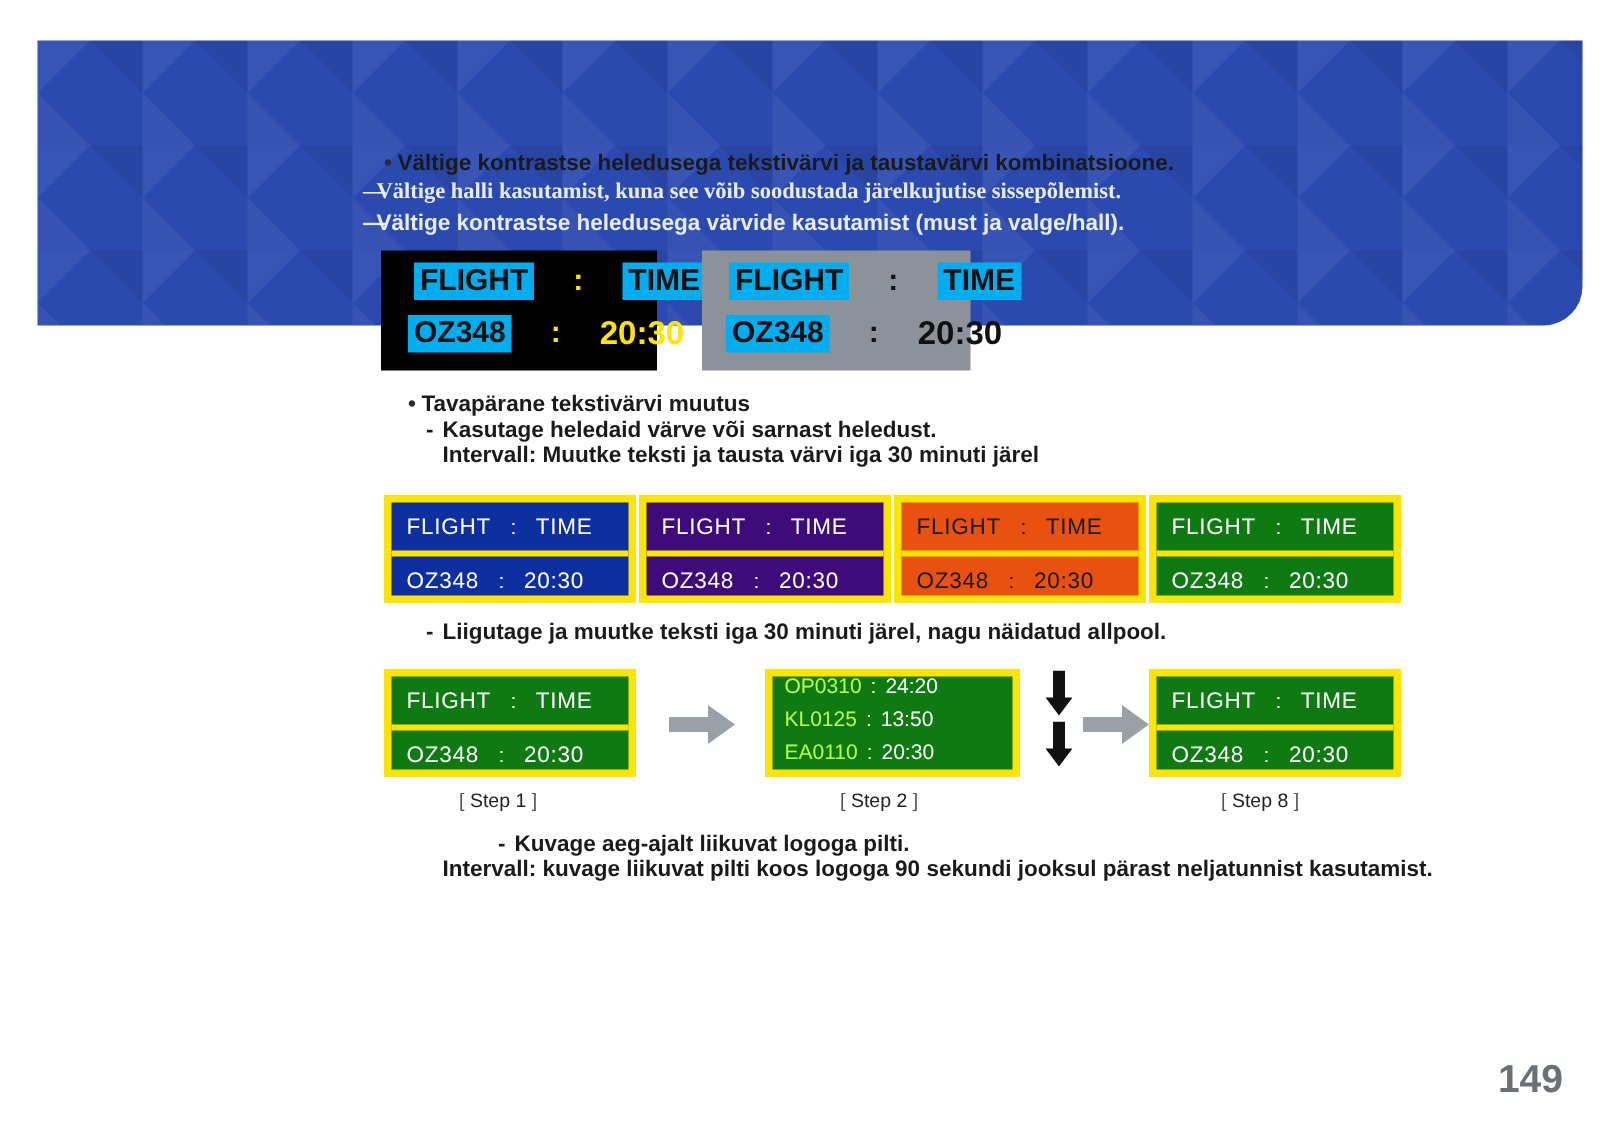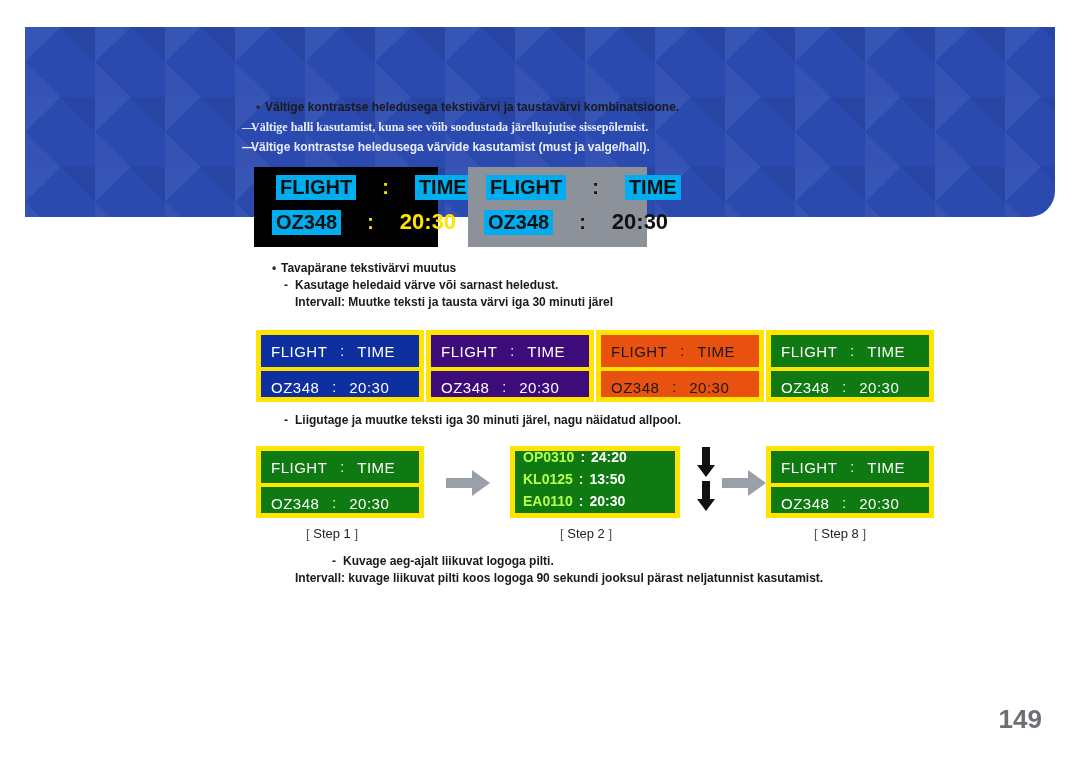--- a/index.html
+++ b/index.html
@@ -13,21 +13,21 @@
     background:#2b4ab0;border-bottom-right-radius:26px;border-bottom-left-radius:0;
     overflow:hidden;
   }
   .banner:before{
     content:"";position:absolute;left:0;top:0;width:100%;height:100%;
     background:
       linear-gradient(135deg, rgba(255,255,255,.06) 25%, transparent 25%) 0 0/70px 70px,
       linear-gradient(225deg, rgba(0,0,0,.07) 25%, transparent 25%) 0 0/70px 70px,
       linear-gradient(45deg, rgba(255,255,255,.05) 25%, transparent 25%) 0 0/70px 70px;
   }
-  .bullet-line{position:absolute;font-size:12px;font-weight:bold;color:#1a1a1a;white-space:nowrap;}
+  .bullet-line{position:absolute;font-size:15px;font-weight:bold;color:#1a1a1a;white-space:nowrap;}
   .bullet-line.onblue{color:#e8ecfb;}
   .dot{display:inline-block;width:9px;color:#2b2b2b;}
   .dot.onblue{color:#e8ecfb;}
   .dash{display:inline-block;width:11px;}
 
   
   .panel{position:absolute;}
 
   .blackpanel{
     left:254px;top:167px;width:184px;height:80px;background:#000;
@@ -45,21 +45,21 @@
   
   .board{position:absolute;border:5px solid #ffe400;box-sizing:border-box;}
   .board .b-top,.board .b-bot{display:flex;align-items:center;height:32px;padding:0 10px;box-sizing:border-box;}
   .board .b-sep{height:4px;}
   .lbl{font-size:15px;letter-spacing:.5px;font-weight:normal;}
   .colon{padding:0 13px;font-size:14px;}
   .stepcap{position:absolute;font-size:13px;color:#222;}
   .stepcap .br{color:#555;}
 
   .smallboard{position:absolute;border:5px solid #ffe400;box-sizing:border-box;background:#0f7a12;overflow:hidden;}
-  .sb-line{display:flex;align-items:center;height:22px;padding:0 8px;font-size:14px;font-weight:bold;color:#fff;box-sizing:border-box;}
+  .sb-line{display:flex;align-items:center;height:22px;padding:0 8px;font-size:14px;font-weight:normal;color:#fff;box-sizing:border-box;}
   .sb-line .g{color:#b7ff4a;}
   .pagenum{position:absolute;right:38px;bottom:28px;font-size:26px;color:#6b6f76;font-weight:bold;}
 </style>
 </head>
 <body>
 
 <div class="banner"></div>
 
 <div class="bullet-line" style="left:256px;top:100px;">
   <span class="dot">•</span><span>Vältige kontrastse heledusega tekstivärvi ja taustavärvi kombinatsioone.</span>

